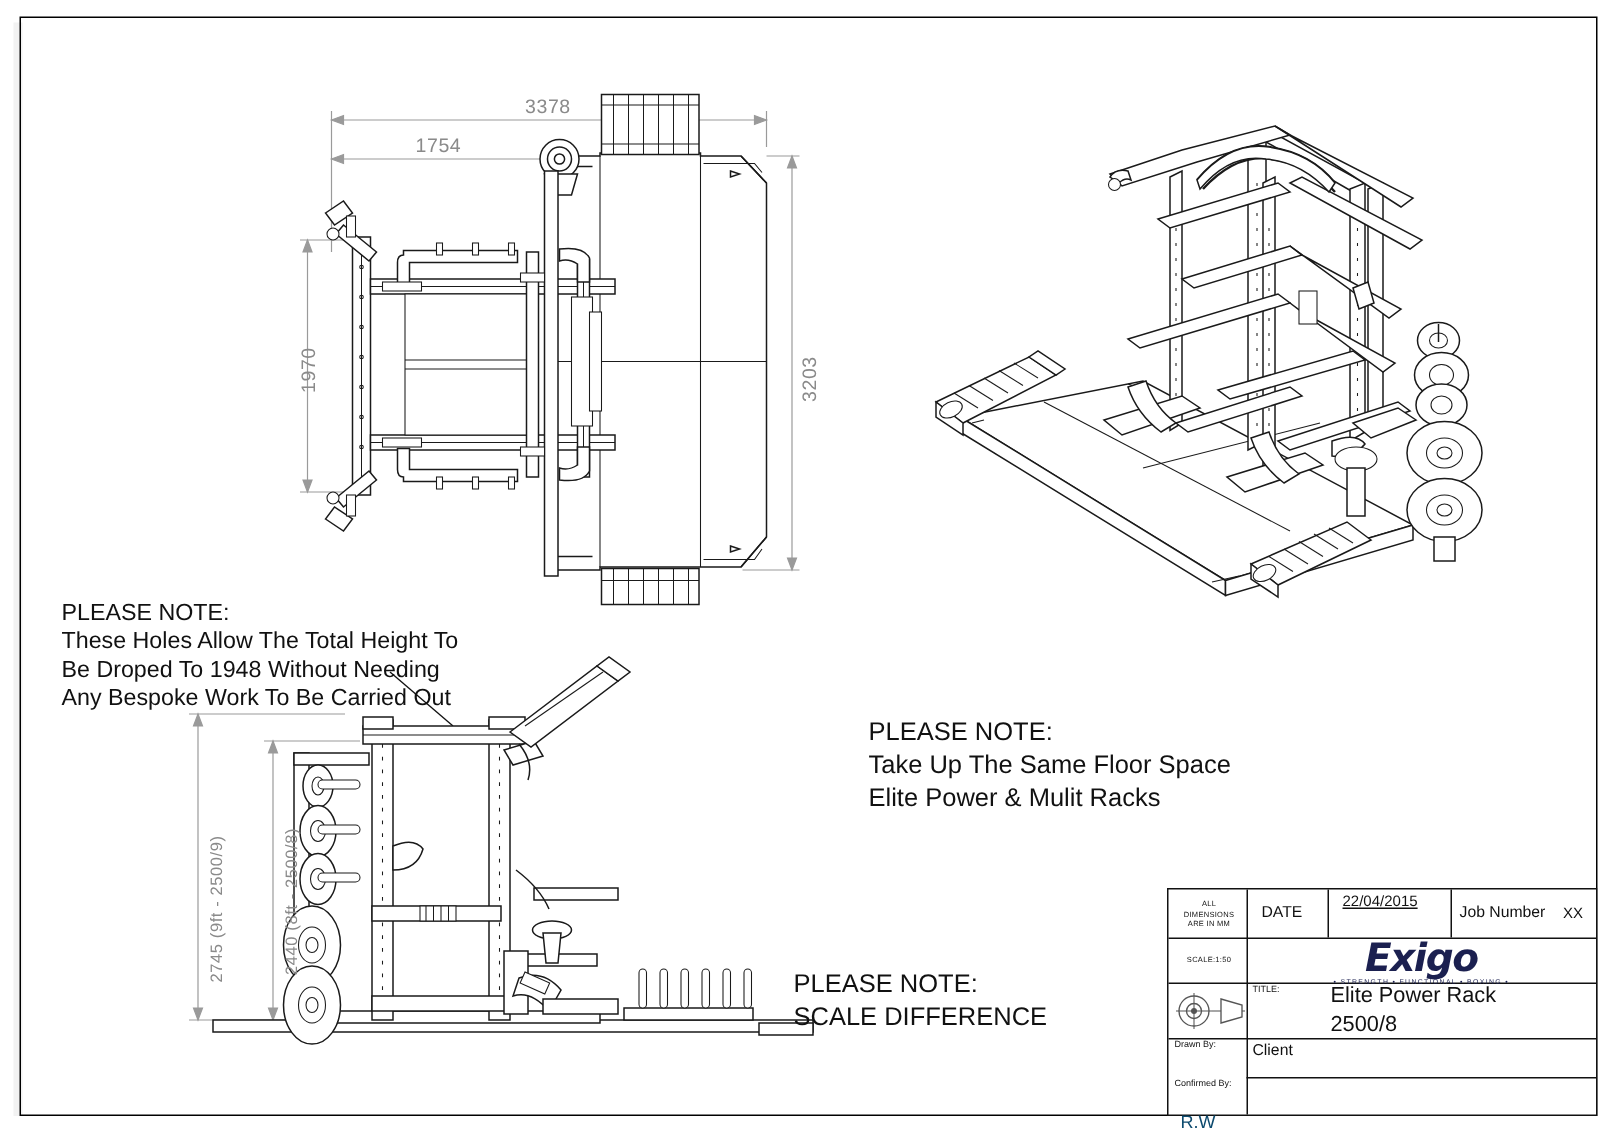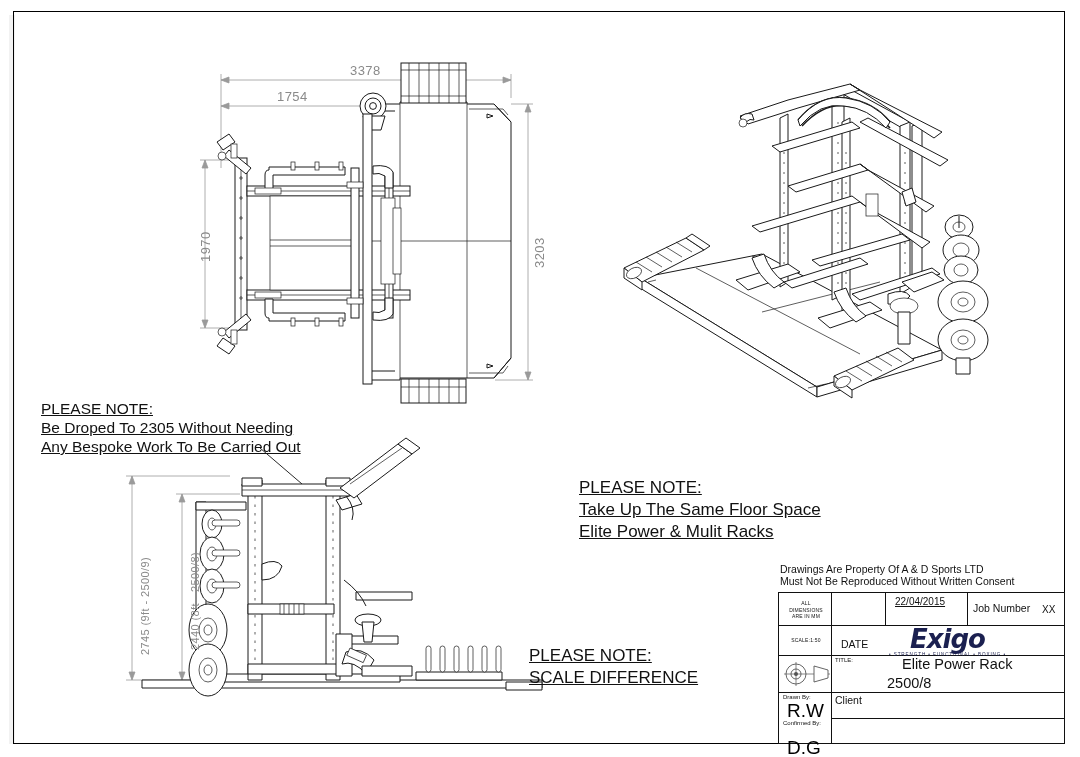--- a/index.html
+++ b/index.html
@@ -27,38 +27,38 @@
 
   
   .dim-txt{position:absolute;color:#8a8a8a;font-size:13px;letter-spacing:.4px;
            font-family:"Liberation Sans",sans-serif;white-space:nowrap;}
   .dim-txt.vert{transform-origin:0 0;transform:rotate(-90deg);}
   .dim-txt.small{font-size:11px;}
 
   
   .note{position:absolute;font-size:15.5px;line-height:19px;color:#111;
         white-space:nowrap;font-family:"Liberation Sans",sans-serif;}
-  .note .l{display:block;text-decoration:underline;}
+  .note .l{display:block;}
   .note.big{font-size:17px;line-height:22px;}
   .note.caps{font-size:17px;line-height:22px;}
 
   
   #titleblock{position:absolute;left:778px;top:592px;width:287px;height:152px;
               border:1px solid #111;box-sizing:border-box;background:#fff;}
   #tb-notice{position:absolute;left:780px;top:564px;width:300px;
              font-size:10.5px;line-height:11.5px;color:#111;}
   .tb-cell{position:absolute;box-sizing:border-box;}
   .tb-vline{position:absolute;background:#111;width:1px;}
   .tb-hline{position:absolute;background:#111;height:1px;}
   .tb-micro{font-size:5px;line-height:6.5px;letter-spacing:.2px;color:#111;
             font-family:"Liberation Sans",sans-serif;}
   .tb-lbl{font-size:6px;color:#111;}
   .tb-hd{font-size:10.5px;color:#111;}
   .tb-val{font-size:10px;color:#111;}
-  .tb-big{font-size:19px;color:#000000;}
+  .tb-big{font-size:12px;color:#0c4a6e;margin-top:41px;}
   .tb-title{font-size:14.5px;color:#111;}
   .logo{font-family:"DejaVu Sans",sans-serif;font-weight:bold;font-style:italic;
         font-size:26px;letter-spacing:-1px;color:#1b2050;line-height:26px;}
   .logo-sub{font-size:4.6px;letter-spacing:.9px;color:#1b2050;
             font-family:"Liberation Sans",sans-serif;}
 </style>
 </head>
 <body>
 
 <div id="sheet">
@@ -409,39 +409,36 @@
 
       <path class="fillw" d="M356 230 L392 230 L392 238 L356 238 Z"></path>
     </svg>
   </div>
 
   <div class="dim-txt vert small" style="left:139px;top:655px;">2745 (9ft - 2500/9)</div>
   <div class="dim-txt vert small" style="left:189px;top:650px;">2440 (8ft - 2500/8)</div>
 
   <div class="note" style="left:41px;top:399px;">
     <span class="l">PLEASE NOTE:</span>
-    <span class="l">Be Droped To 2305 Without Needing</span>
+    <span class="l">These Holes Allow The Total Height To</span>
+    <span class="l">Be Droped To 1948 Without Needing</span>
     <span class="l">Any Bespoke Work To Be Carried Out</span>
   </div>
 
   <div class="note big" style="left:579px;top:477px;">
     <span class="l">PLEASE NOTE:</span>
     <span class="l">Take Up The Same Floor Space</span>
     <span class="l">Elite Power &amp; Mulit Racks</span>
   </div>
 
   <div class="note caps" style="left:529px;top:645px;">
     <span class="l">PLEASE NOTE:</span>
     <span class="l">SCALE DIFFERENCE</span>
   </div>
 
-  <div id="tb-notice">
-    <div>Drawings Are Property Of A &amp; D Sports LTD</div>
-    <div>Must Not Be Reproduced Without Written Consent</div>
-  </div>
 
   <div id="titleblock">
 
     <div class="tb-vline" style="left:52px;top:0;height:150px;"></div>
     <div class="tb-vline" style="left:106px;top:0;height:32px;"></div>
     <div class="tb-vline" style="left:188px;top:0;height:32px;"></div>
 
     <div class="tb-hline" style="left:0;top:32px;width:285px;"></div>
     <div class="tb-hline" style="left:0;top:62px;width:285px;"></div>
     <div class="tb-hline" style="left:0;top:99px;width:285px;"></div>
@@ -464,32 +461,32 @@
         <path d="M30 5 L44 9 L44 17 L30 21 Z" fill="none" stroke="#555" stroke-width="0.9"></path>
         <line x1="44" y1="13" x2="46" y2="13" stroke="#555" stroke-width="0.7"></line>
       </svg>
     </div>
 
     <div class="tb-cell tb-lbl" style="left:4px;top:101px;">Drawn By:</div>
     <div class="tb-cell tb-big" style="left:8px;top:107px;">R.W</div>
     <div class="tb-cell tb-lbl" style="left:4px;top:127px;">Confirmed By:</div>
     <div class="tb-cell tb-big" style="left:8px;top:144px;">D.G</div>
 
-    <div class="tb-cell tb-hd" style="left:62px;top:9px;margin-top:36px;">DATE</div>
+    <div class="tb-cell tb-hd" style="left:62px;top:9px;">DATE</div>
     <div class="tb-cell tb-val" style="left:116px;top:3px;text-decoration:underline;">22/04/2015</div>
     <div class="tb-cell tb-hd" style="left:194px;top:9px;">Job Number</div>
     <div class="tb-cell tb-val" style="left:263px;top:11px;">XX</div>
 
     <div class="tb-cell" style="left:52px;top:33px;width:233px;height:29px;
          display:flex;flex-direction:column;align-items:center;justify-content:space-between;">
       <div class="logo">Exigo</div>
       <div class="logo-sub">• STRENGTH • FUNCTIONAL • BOXING •</div>
     </div>
 
     <div class="tb-cell tb-lbl" style="left:56px;top:64px;">TITLE:</div>
-    <div class="tb-cell tb-title" style="left:108px;top:63px;margin-left:15px;">Elite Power Rack</div>
+    <div class="tb-cell tb-title" style="left:108px;top:63px;">Elite Power Rack</div>
     <div class="tb-cell tb-title" style="left:108px;top:82px;">2500/8</div>
 
     <div class="tb-cell tb-hd" style="left:56px;top:101px;">Client</div>
     <div class="tb-cell tb-val" style="left:110px;top:103px;width:160px;"></div>
   </div>
 
 </div>
 
 </body></html>

